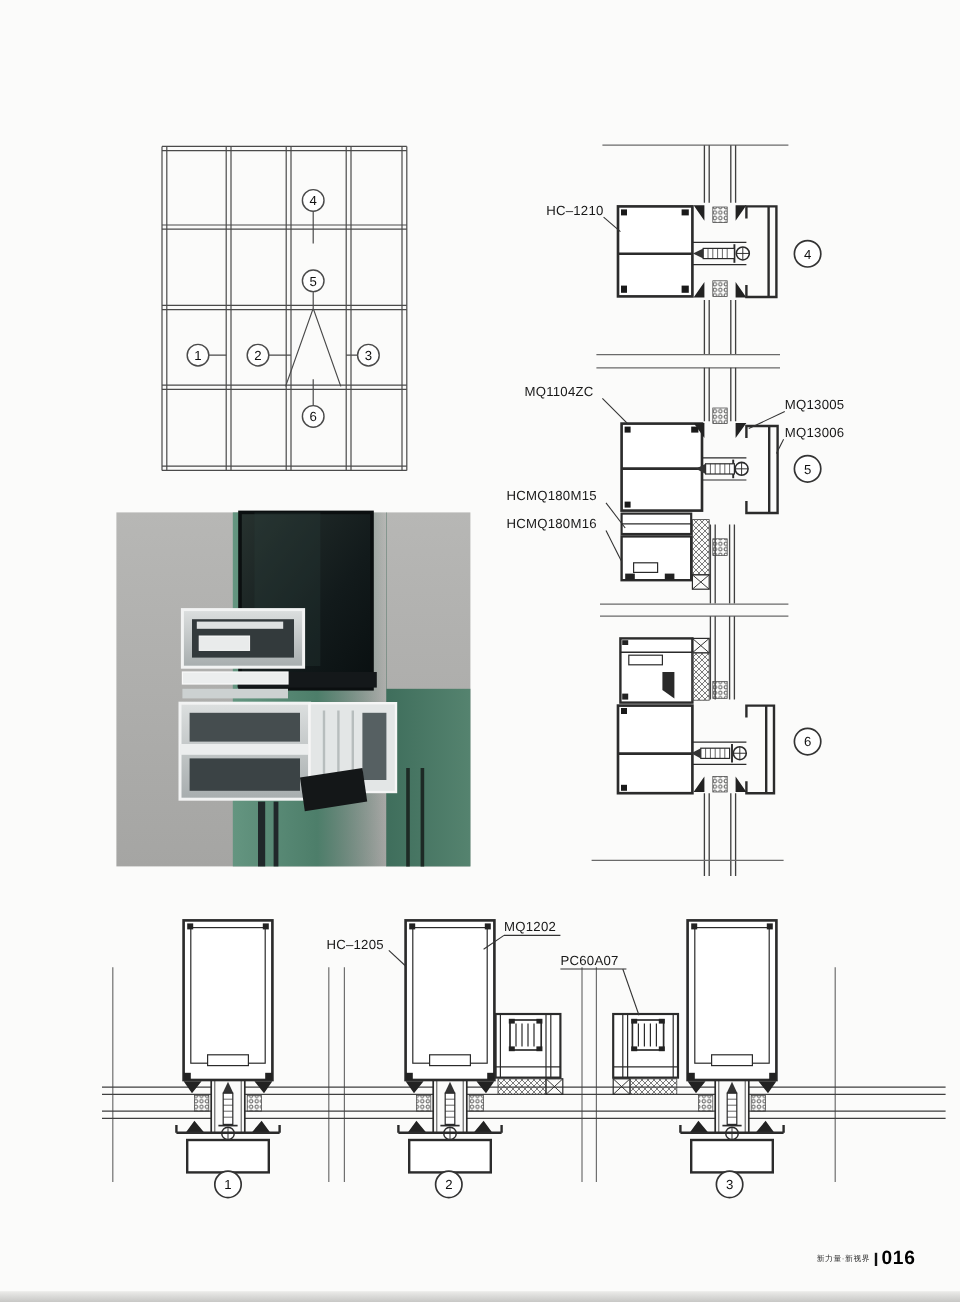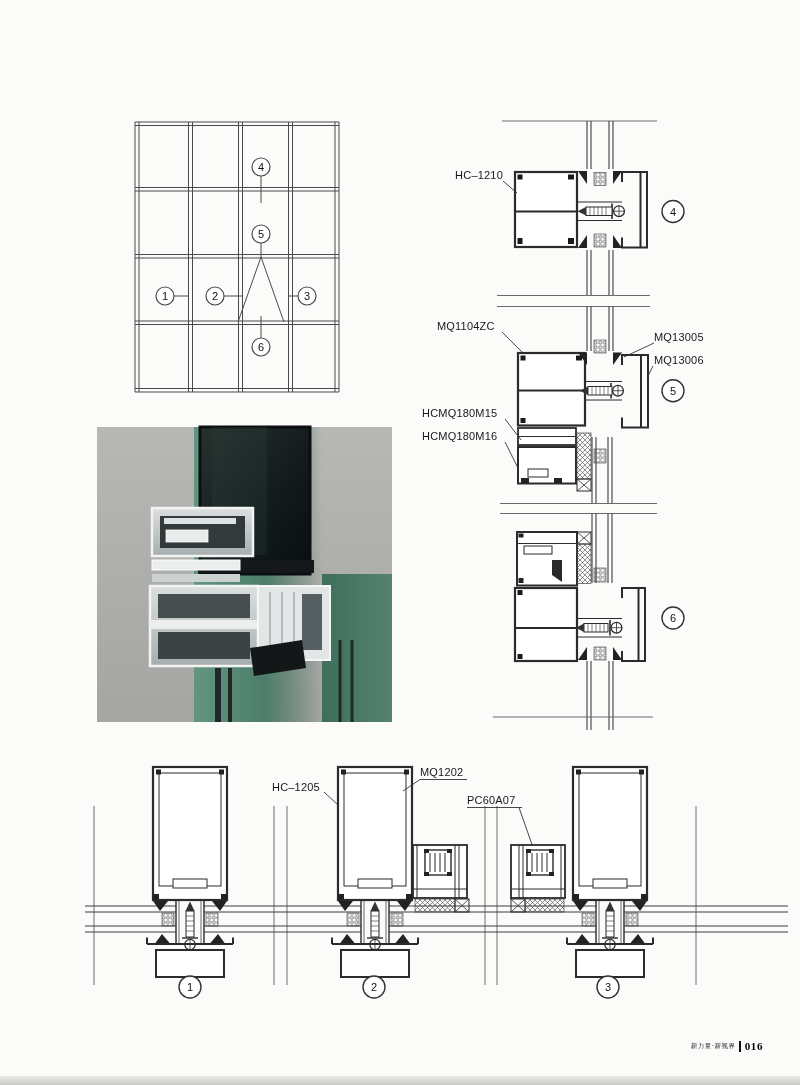--- a/index.html
+++ b/index.html
@@ -11,21 +11,21 @@
   svg{position:absolute;left:0;top:0;}
   svg text{font-family:"Liberation Sans", sans-serif;}
   .lbl{font-size:11px;fill:#181818;letter-spacing:.2px;}
   .co{font-size:11px;fill:#111;text-anchor:middle;}
   .footer{
     position:absolute;top:1040px;right:37px;
     display:flex;align-items:center;gap:4px;
   }
   .footer .brand{font-size:6.5px;color:#2a2a2a;letter-spacing:.5px;}
   .footer .vbar{width:1.3px;height:11px;background:#111;}
-  .footer .pageno{font-size:11px;color:#000;letter-spacing:.6px;font-family:Liberation Serif, serif;}
+  .footer .pageno{font-size:16px;color:#000;letter-spacing:.6px;}
   .page-edge{
     position:absolute;left:0;bottom:0;width:800px;height:9px;
     background:linear-gradient(#ececea,#c7c7c5);
   }
 </style>
 </head>
 <body>
 
 <div class="page">
 

